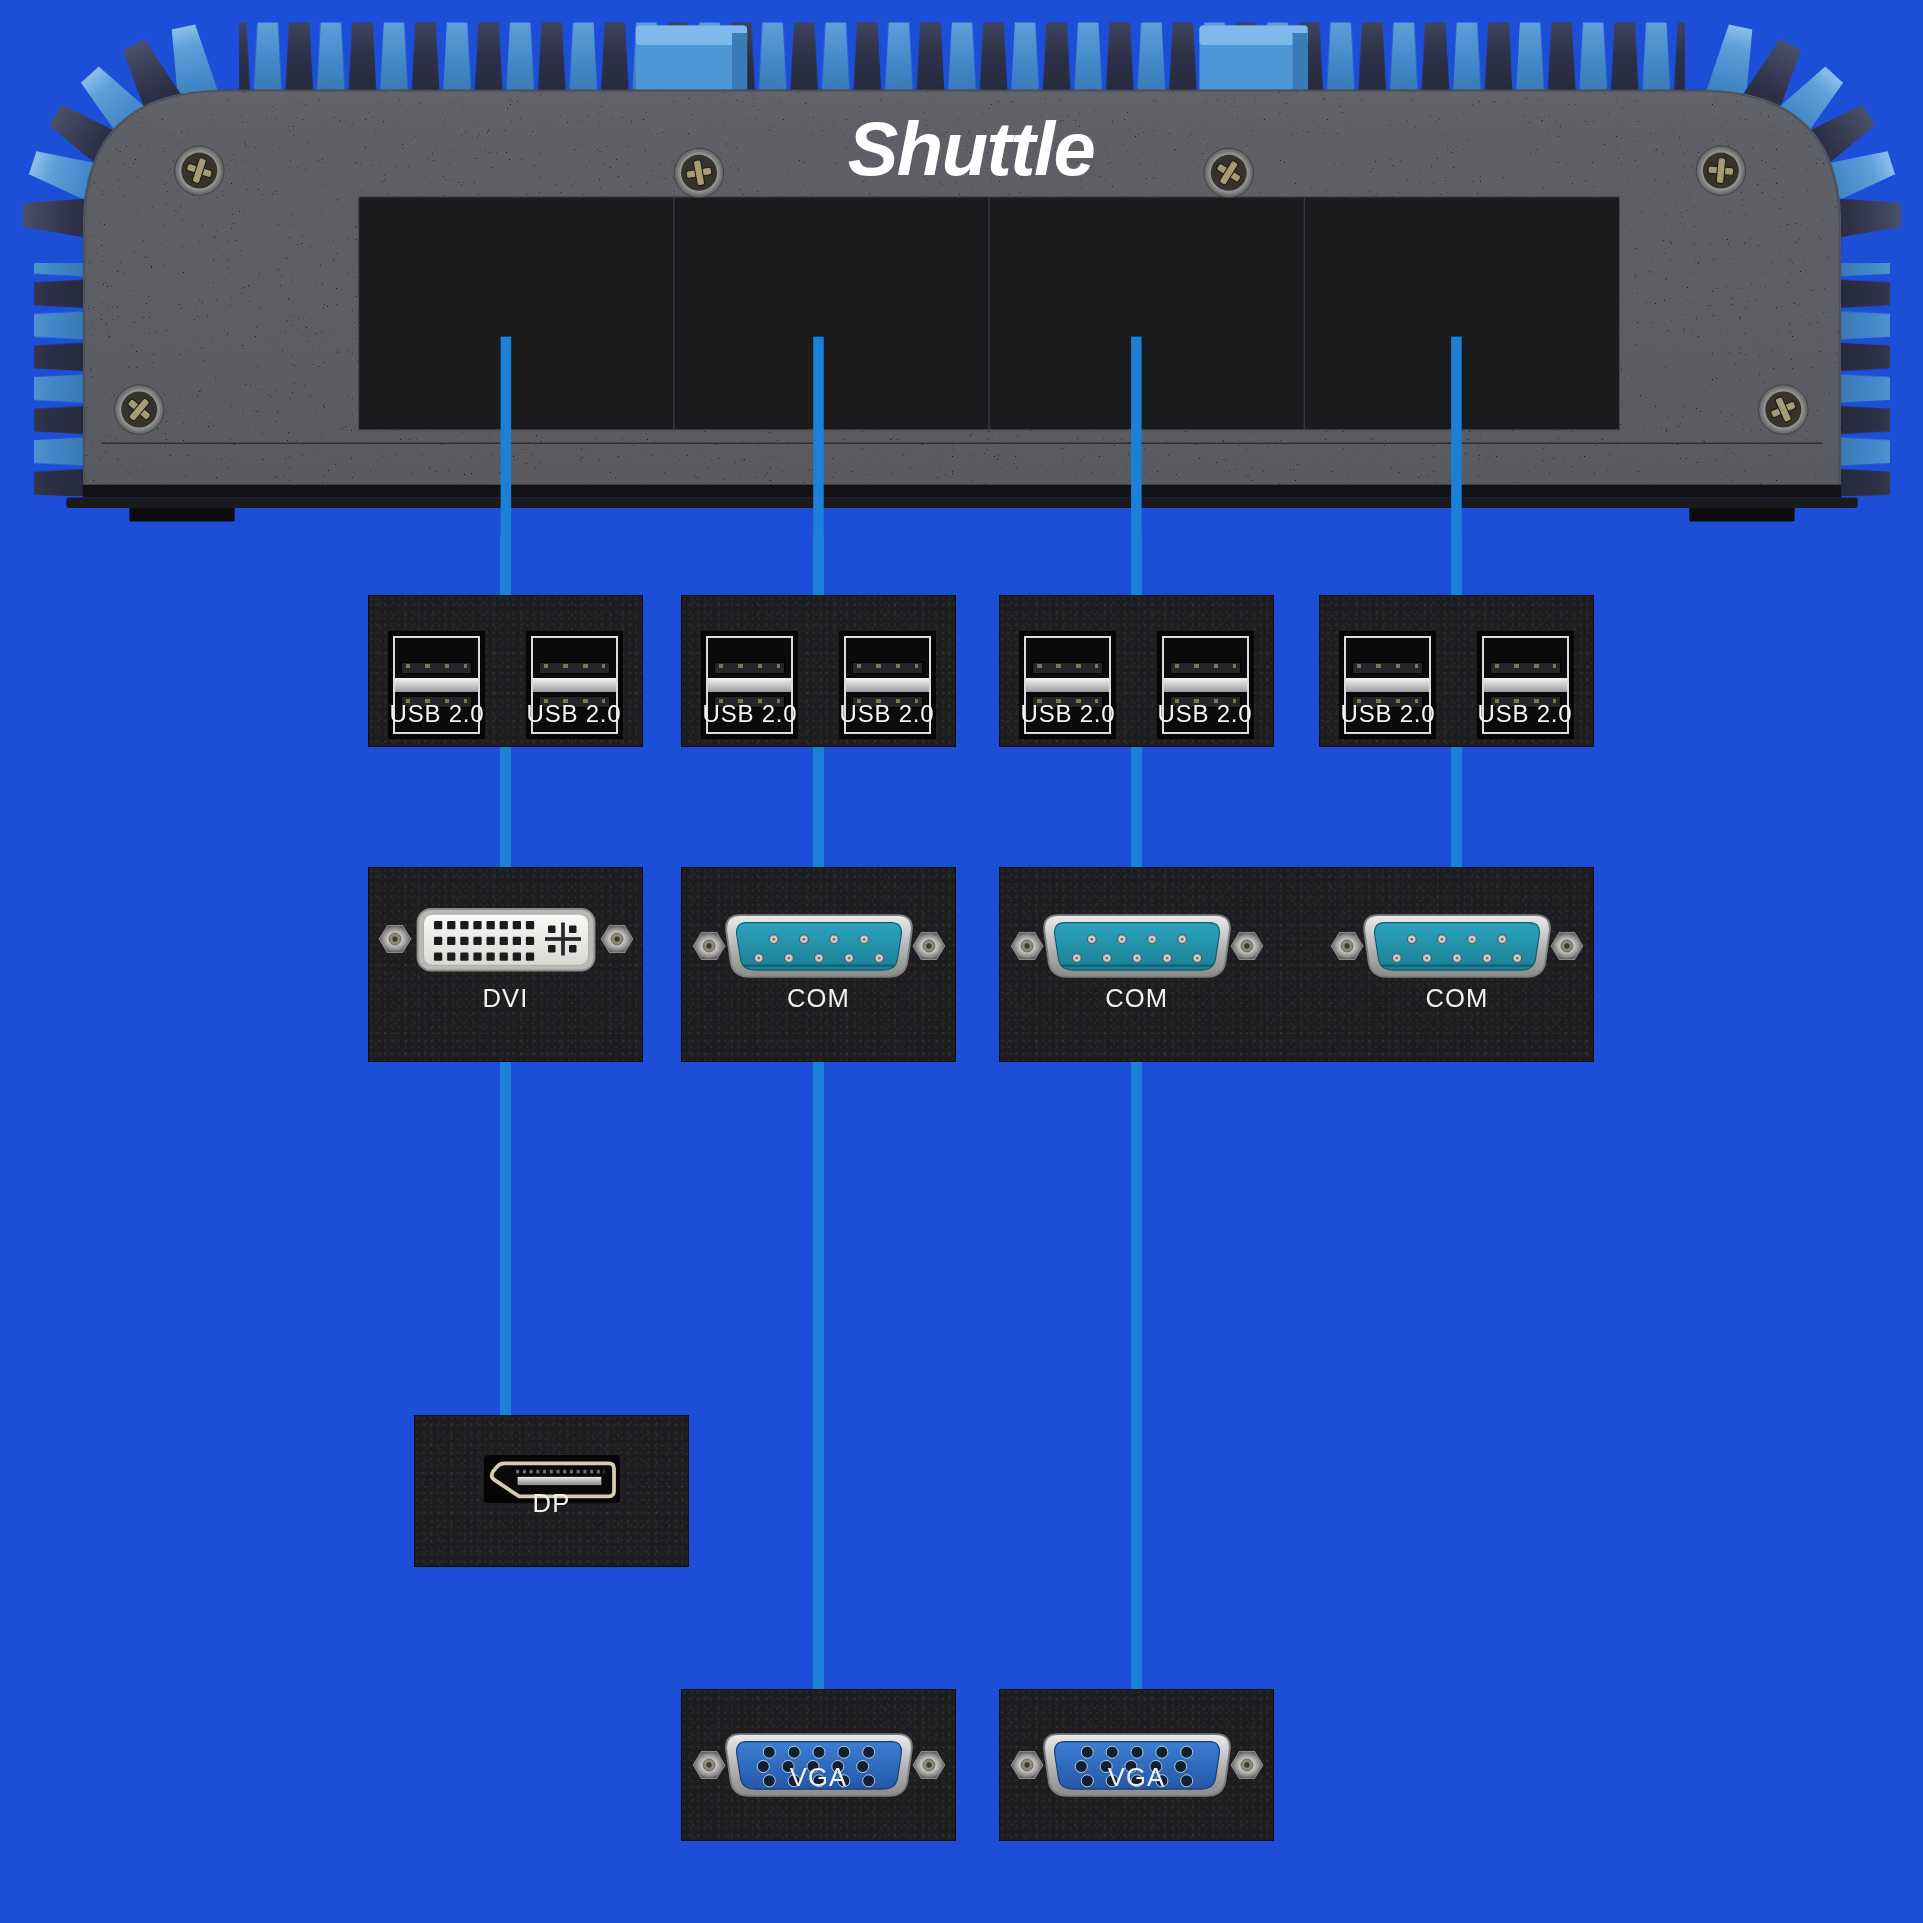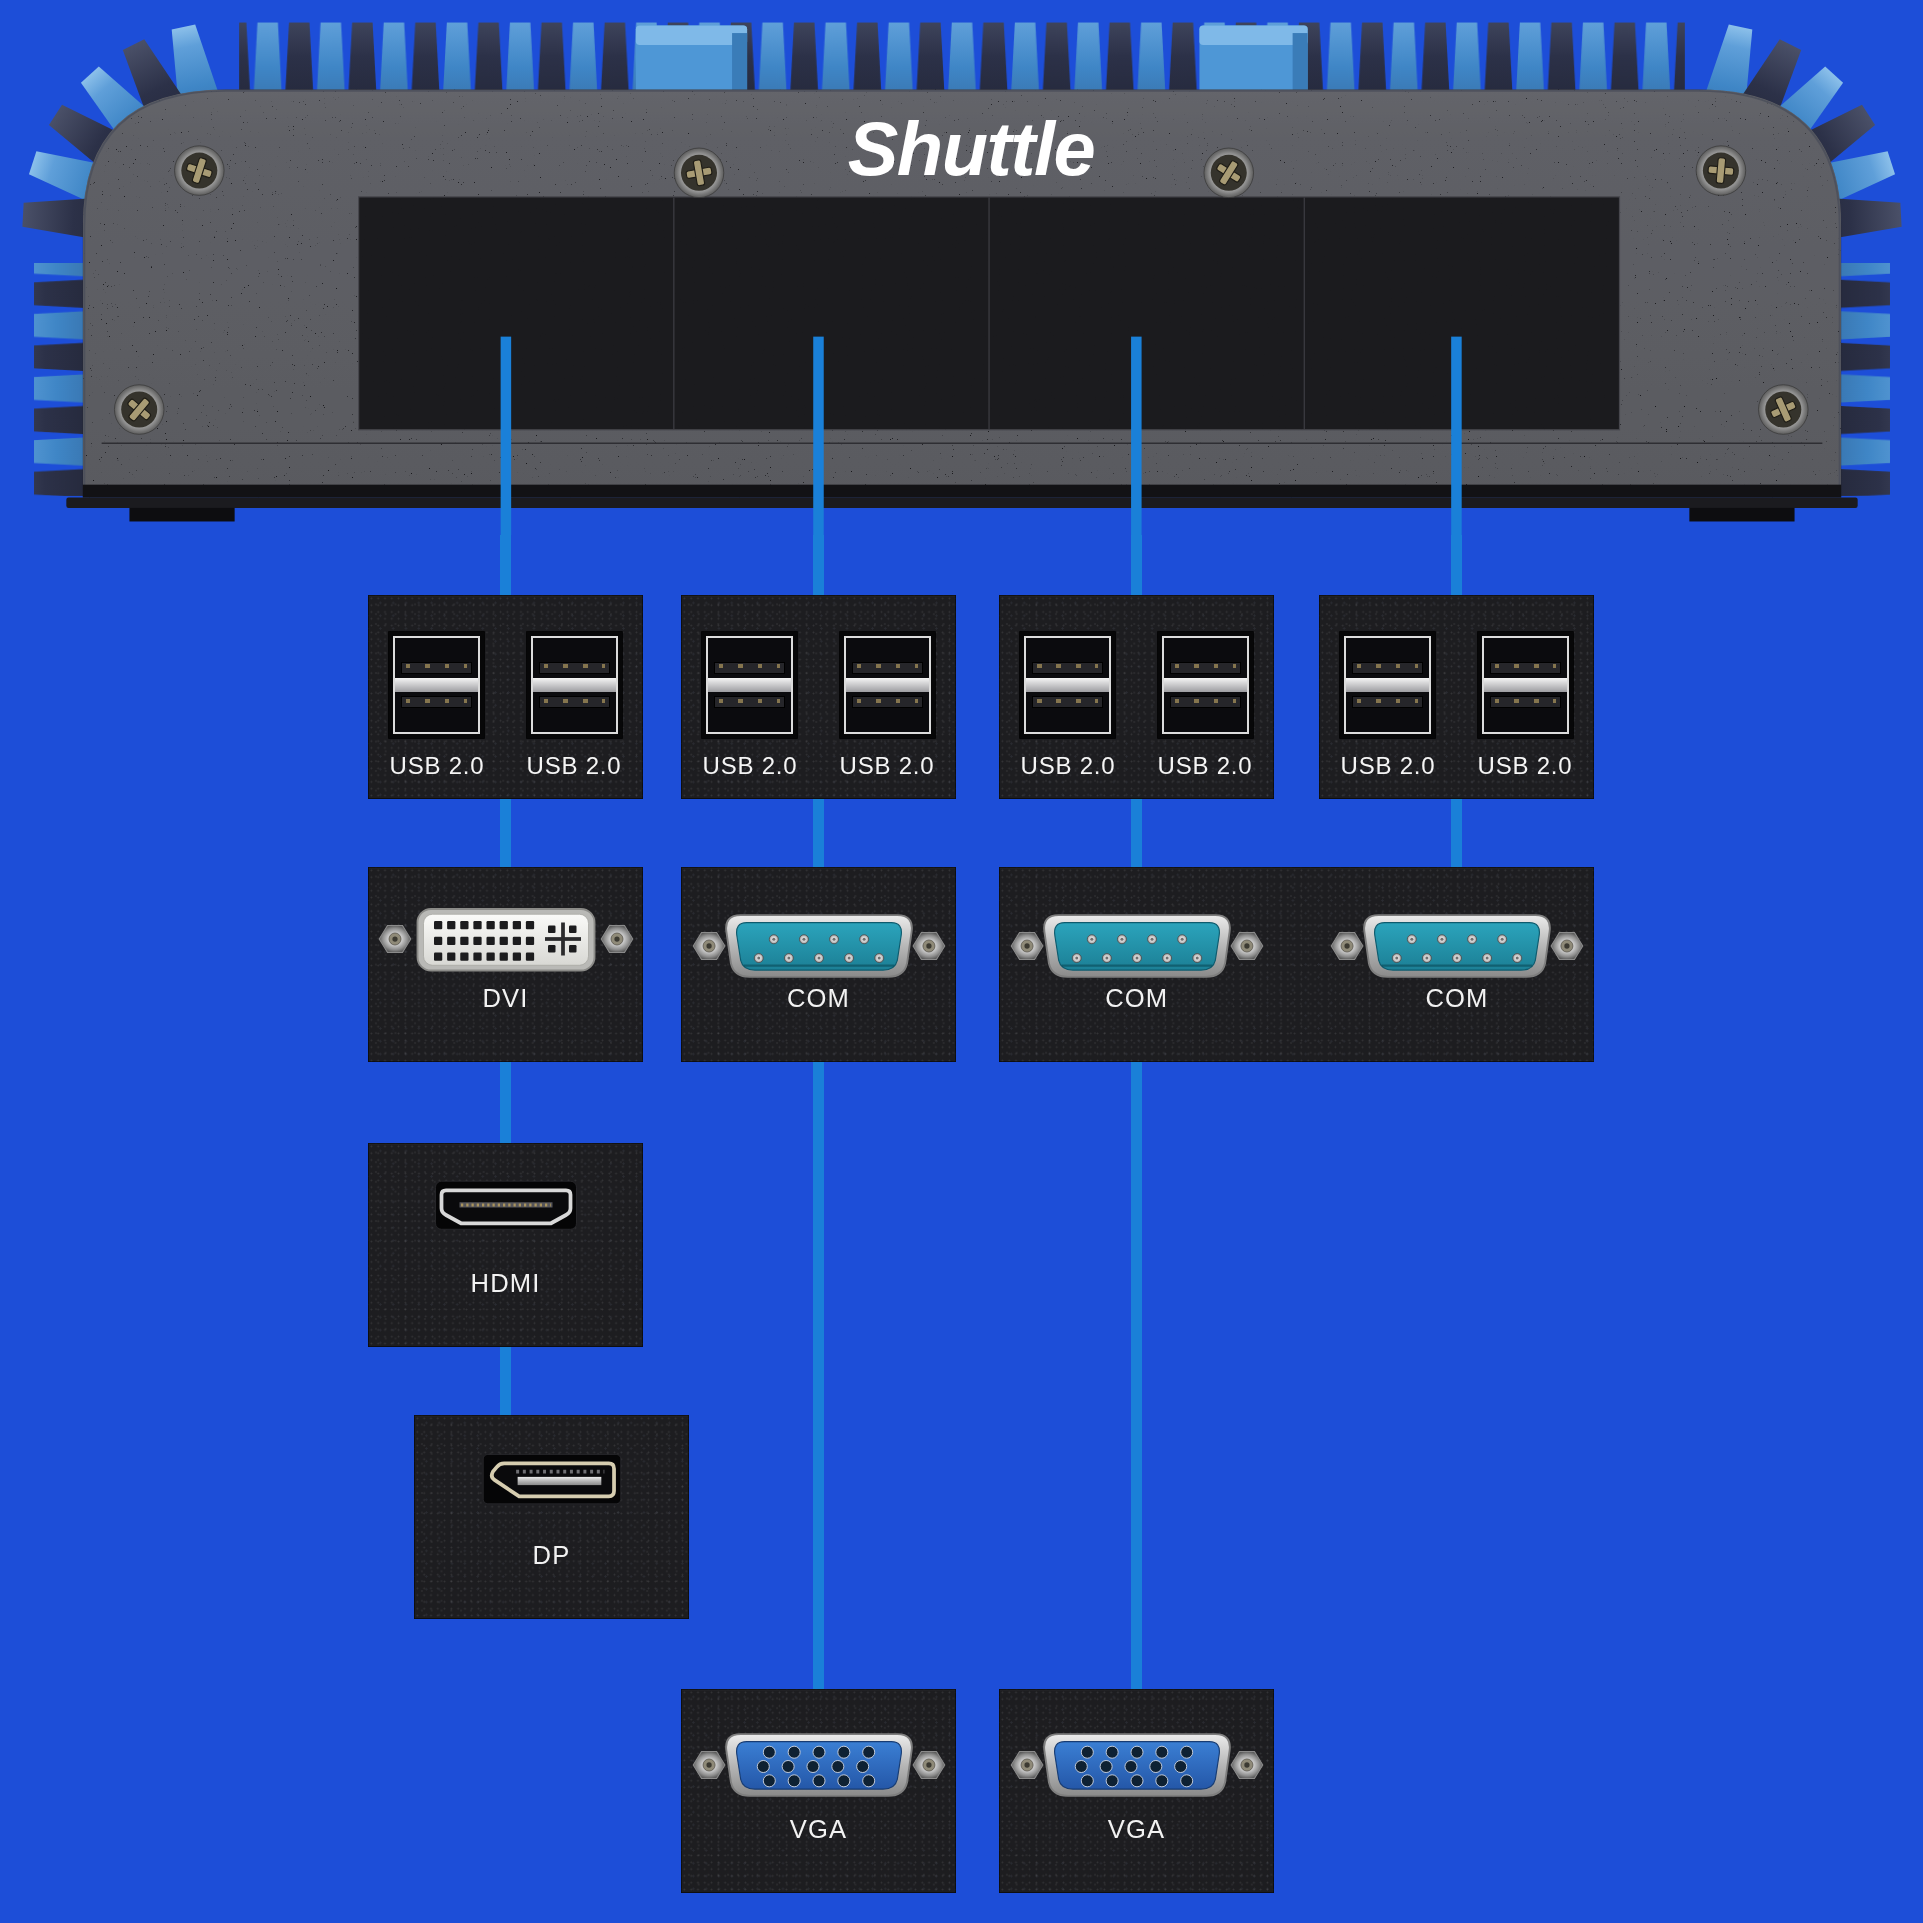--- a/index.html
+++ b/index.html
@@ -6,21 +6,21 @@
   #canvas{position:relative;width:1924px;height:1924px;background:#1d4ed8;overflow:hidden;
           font-family:"Liberation Sans",sans-serif;}
   .device-svg{position:absolute;left:0;top:0;z-index:3;}
   
   .line{position:absolute;width:10.5px;background:#1a80d8;z-index:1;}
   .line-c1{left:500px;top:535px;height:887px;}
   .line-c2{left:813px;top:535px;height:1161px;}
   .line-c3{left:1131px;top:535px;height:1161px;}
   .line-c4{left:1451px;top:535px;height:361px;}
   
-  .panel{position:absolute;z-index:2;width:275px;height:204px;
+  .panel{position:absolute;z-index:2;width:275px;height:152px;
     background-color:#1d1d20;
     background-image:
       radial-gradient(rgba(255,255,255,.10) 0.8px, transparent 1.1px),
       radial-gradient(rgba(255,255,255,.055) 0.8px, transparent 1.1px),
       radial-gradient(rgba(110,118,138,.16) 0.9px, transparent 1.3px);
     background-size:6.8px 6.8px,9.8px 9.8px,12.8px 12.8px;
     background-position:0 0,3px 4.5px,6px 1.5px;
     box-shadow:inset 0 0 0 0.8px rgba(0,0,0,.65), inset 0 1.5px 1.5px rgba(255,255,255,.04);}
   .row2{height:195px;}
   .wide{width:595px;}
@@ -473,29 +473,20 @@
     <svg class="conn-at" style="left:9.8px;top:30px;" width="256" height="98" viewBox="0 0 340 130">
         <use href="#db9"></use>
       </svg>
     <svg class="conn-at" style="left:330px;top:30px;" width="256" height="98" viewBox="0 0 340 130">
         <use href="#db9"></use>
       </svg>
     <div class="plabel" style="left:9.8px;width:256px;">COM</div>
     <div class="plabel" style="left:330px;width:256px;">COM</div>
   </div>
 
-  <div class="panel" style="left:368px;top:1143px;">
-    <svg class="conn" style="top:28.6px;" width="180" height="68" viewBox="0 0 240 90">
-      <rect x="26" y="12" width="188" height="64" rx="8" fill="#050506" stroke="#2c2c30"></rect>
-      <path d="M40 24 L200 24 Q206 24 206 30 L206 48 Q206 54 200 57 L180 68 L60 68 L40 57 Q34 54 34 48 L34 30 Q34 24 40 24 Z" fill="#0a0a0c" stroke="#d8d8d8" stroke-width="5"></path>
-      <rect x="58" y="40" width="124" height="7" fill="#55555a"></rect>
-      <line x1="60" y1="43.5" x2="180" y2="43.5" stroke="#b9a05e" stroke-width="4" stroke-dasharray="3 4" opacity="0.85"></line>
-    </svg>
-    <div class="plabel">HDMI</div>
-  </div>
 
   <div class="panel" style="left:368px;top:1415px;margin-left:46px;">
     <svg class="conn" style="top:28.6px;" width="180" height="71" viewBox="0 0 240 95">
       <rect x="28" y="14" width="184" height="66" rx="6" fill="#050506" stroke="#2c2c30"></rect>
       <path d="M56 26 L196 26 Q203 26 203 33 L203 63 Q203 70 196 70 L76 70 L43 48 Q37 44 41 37 L46 31 Q50 26 56 26 Z" fill="#0a0a0c" stroke="#d6cdb0" stroke-width="5"></path>
       <rect x="74" y="44" width="112" height="11" fill="url(#metalH)"></rect>
       <line x1="72" y1="37" x2="190" y2="37" stroke="#6e6e72" stroke-width="5" stroke-dasharray="4 5"></line>
     </svg>
     <div class="plabel">DP</div>
   </div>

